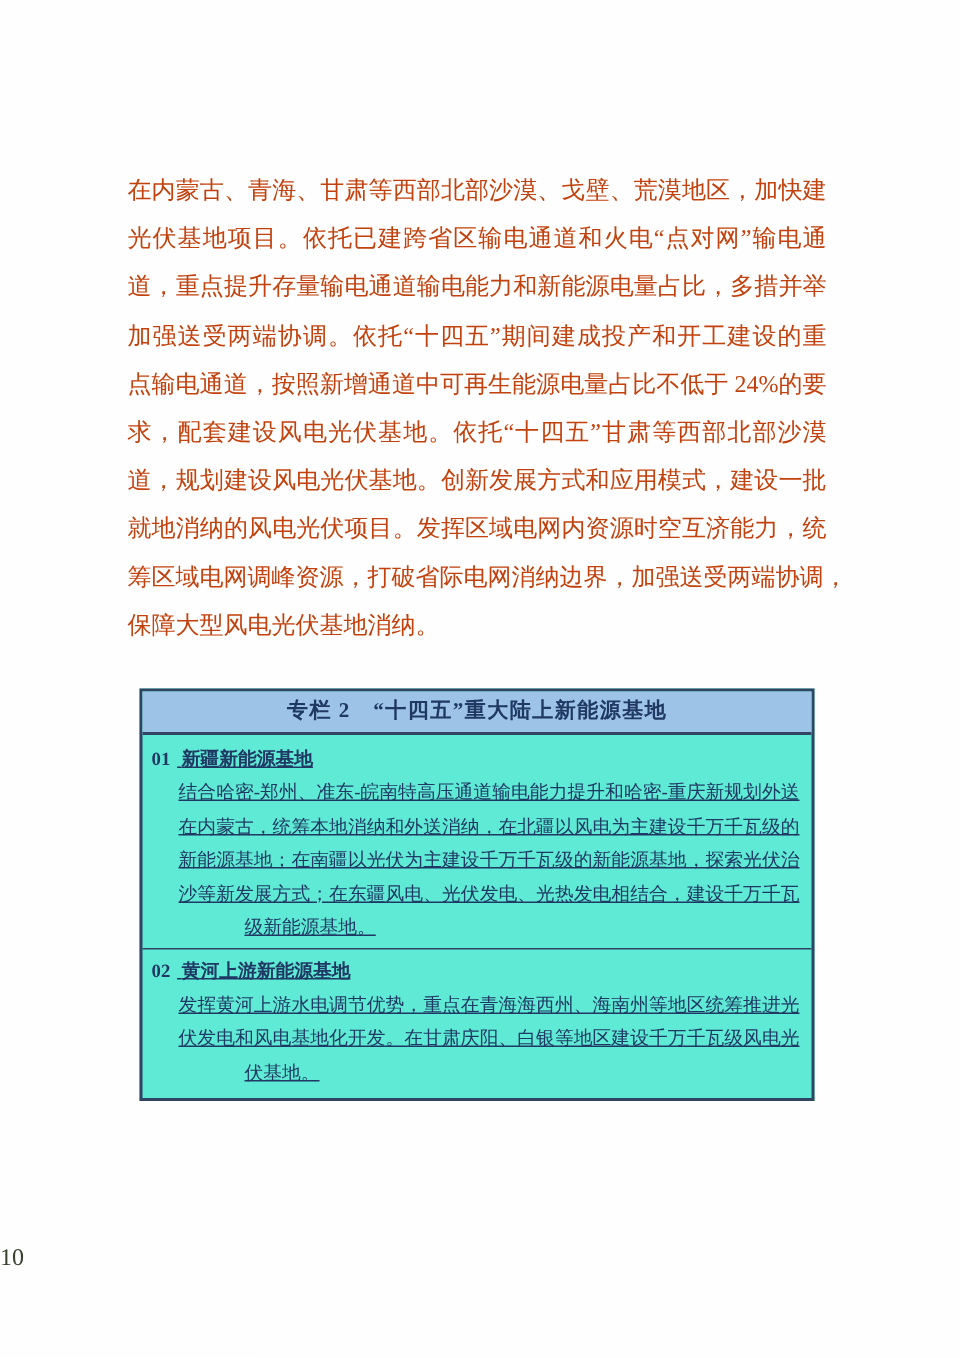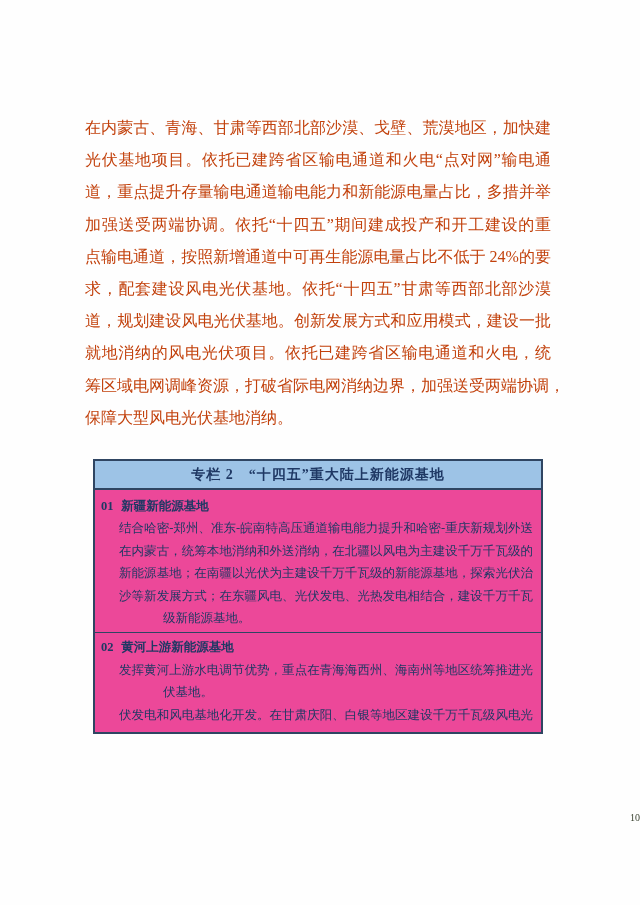--- a/index.html
+++ b/index.html
@@ -34,37 +34,38 @@
   }
 
   
   .panel {
     position: absolute;
     left: 93px;
     top: 459px;
     width: 450px;
     box-sizing: border-box;
     border: 2px solid #2f4562;
-    background: #ec4899;
+    background: #5eead4;
     color: #1f3864;
   }
   .panel-header {
     background: #9dc3e6;
     border-bottom: 2px solid #2f4562;
     height: 27px;
     line-height: 27px;
     text-align: center;
     font-weight: bold;
     font-size: 14px;
     letter-spacing: 1px;
   }
   .panel-body {
     padding: 5px 8px 6px 6px;
     font-size: 12.5px;
     line-height: 22.4px;
+    text-decoration: underline;
   }
   .section-heading {
     font-weight: bold;
   }
   .section-number {
     display: inline-block;
     min-width: 17px;
   }
   .section-lines {
     padding-left: 18px;
@@ -80,42 +81,42 @@
   }
   .panel-divider {
     border: none;
     border-top: 1.5px solid #2f4562;
     margin: 3px -8px 3px -6px;
   }
 
   
   .page-number {
     position: absolute;
-    top: 812px;
+    top: 830px;
     left: 0;
     width: 100%;
-    text-align: right;
-    font-size: 10px;
+    text-align: left;
+    font-size: 16px;
     color: #38402e;
   }
 </style>
 </head>
 <body>
 
 <div class="page">
 
   <div class="body-paragraph">
     <div class="para-line">在内蒙古、青海、甘肃等西部北部沙漠、戈壁、荒漠地区，加快建</div>
     <div class="para-line">光伏基地项目。依托已建跨省区输电通道和火电“点对网”输电通</div>
     <div class="para-line">道，重点提升存量输电通道输电能力和新能源电量占比，多措并举</div>
     <div class="para-line">加强送受两端协调。依托“十四五”期间建成投产和开工建设的重</div>
     <div class="para-line">点输电通道，按照新增通道中可再生能源电量占比不低于 24%的要</div>
     <div class="para-line">求，配套建设风电光伏基地。依托“十四五”甘肃等西部北部沙漠</div>
     <div class="para-line">道，规划建设风电光伏基地。创新发展方式和应用模式，建设一批</div>
-    <div class="para-line">就地消纳的风电光伏项目。依托已建跨省区输电通道和火电，统</div>
+    <div class="para-line">就地消纳的风电光伏项目。发挥区域电网内资源时空互济能力，统</div>
     <div class="para-line">筹区域电网调峰资源，打破省际电网消纳边界，加强送受两端协调，</div>
     <div class="para-line last">保障大型风电光伏基地消纳。</div>
   </div>
 
   <div class="panel">
     <div class="panel-header">专栏 2　“十四五”重大陆上新能源基地</div>
     <div class="panel-body">
 
       <div class="section">
         <div class="section-heading">
@@ -133,22 +134,22 @@
 
       <hr class="panel-divider">
 
       <div class="section">
         <div class="section-heading">
           <span class="section-number">02</span>
           <span>黄河上游新能源基地</span>
         </div>
         <div class="section-lines">
           <div class="sec-line">发挥黄河上游水电调节优势，重点在青海海西州、海南州等地区统筹推进光</div>
+          <div class="sec-line">伏发电和风电基地化开发。在甘肃庆阳、白银等地区建设千万千瓦级风电光</div>
           <div class="sec-line last">伏基地。</div>
-          <div class="sec-line">伏发电和风电基地化开发。在甘肃庆阳、白银等地区建设千万千瓦级风电光</div>
         </div>
       </div>
 
     </div>
   </div>
 
   <div class="page-number">10</div>
 
 </div>
 

